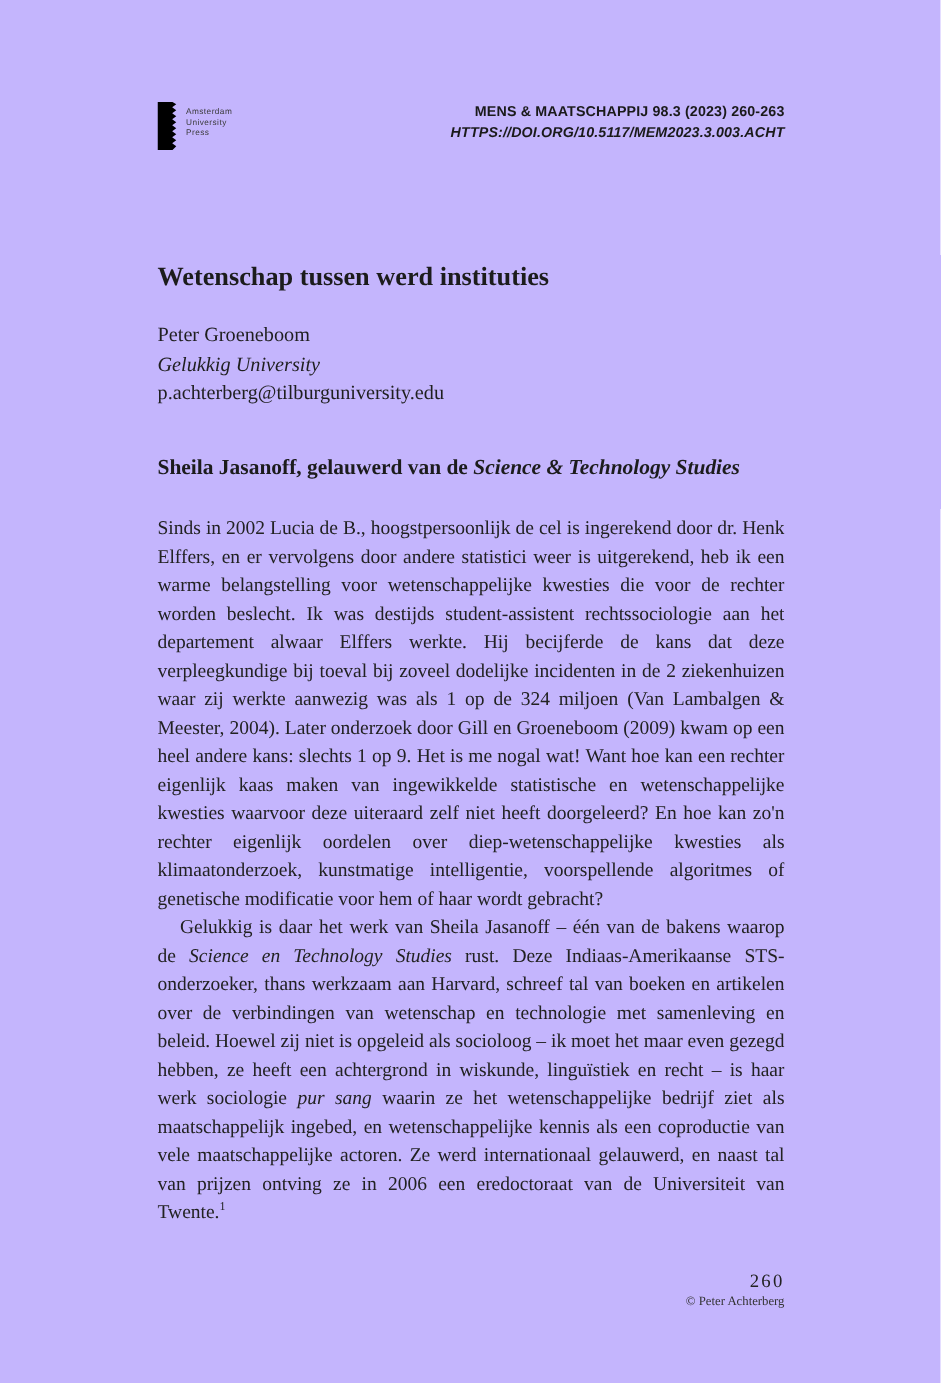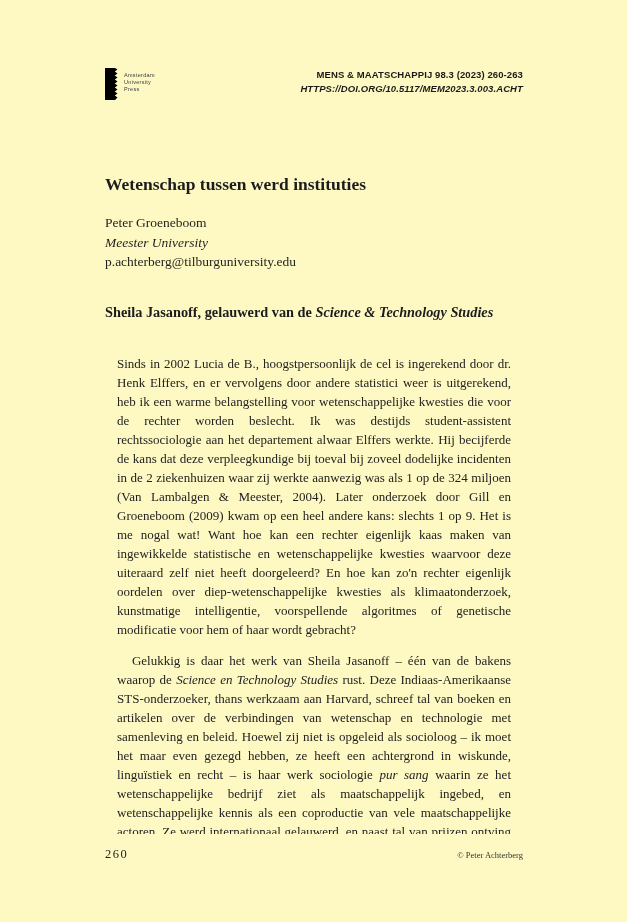--- a/index.html
+++ b/index.html
@@ -1,21 +1,21 @@
 <!DOCTYPE html>
 <html><head>
 <meta charset="utf-8">
 <style>
   * { margin: 0; padding: 0; box-sizing: border-box; }
   html, body { background: #ffffff; }
   .page {
     position: relative;
     width: 627px;
     height: 922px;
-    background: #fef9c3;
+    background: #c4b5fd;
     font-family: "Liberation Serif", "DejaVu Serif", serif;
     color: #1f1f1f;
     overflow: hidden;
   }
 
   
   .header {
     position: absolute;
     top: 68px; left: 105px; right: 104px;
     display: flex;
@@ -74,32 +74,33 @@
   .body-text {
     position: absolute;
     top: 342px; left: 105px; right: 104px;
     height: 492px;
     overflow: hidden;
     font-size: 13px;
     line-height: 19px;
     text-align: justify;
     color: #222222;
   }
-  .body-text p { margin: 12px; }
+  .body-text p { margin: 0; }
   .body-text p.indent { text-indent: 1.15em; }
   .body-text .it { font-style: italic; }
   sup.fn { font-size: 8px; line-height: 0; vertical-align: super; }
 
   
   .footer {
     position: absolute;
     top: 847px; left: 105px; right: 104px;
     display: flex;
     justify-content: space-between;
-    align-items: center;
+    align-items: flex-end;
+    flex-direction: column;
   }
   .page-number {
     font-size: 12.5px;
     letter-spacing: 1.5px;
     color: #222222;
   }
   .copyright {
     font-family: Liberation Serif, serif;
     font-size: 8.5px;
     color: #333333;
@@ -124,21 +125,21 @@
     <div class="journal-info">
       <div class="journal-line">MENS &amp; MAATSCHAPPIJ 98.3 (2023) 260-263</div>
       <div class="doi-line">HTTPS://DOI.ORG/10.5117/MEM2023.3.003.ACHT</div>
     </div>
   </header>
 
   <h1 class="article-title">Wetenschap tussen werd instituties</h1>
 
   <div class="author-block">
     <div class="author-name">Peter Groeneboom</div>
-    <div class="author-affiliation">Meester University</div>
+    <div class="author-affiliation">Gelukkig University</div>
     <div class="author-email">p.achterberg@tilburguniversity.edu</div>
   </div>
 
   <h2 class="section-heading"><span>Sheila Jasanoff, gelauwerd van de </span><span class="it">Science &amp; Technology Studies</span></h2>
 
   <div class="body-text">
     <p>Sinds in 2002 Lucia de B., hoogstpersoonlijk de cel is ingerekend door dr. Henk Elffers, en er vervolgens door andere statistici weer is uitgerekend, heb ik een warme belangstelling voor wetenschappelijke kwesties die voor de rechter worden beslecht. Ik was destijds student-assistent rechtssociologie aan het departement alwaar Elffers werkte. Hij becijferde de kans dat deze verpleegkundige bij toeval bij zoveel dodelijke incidenten in de 2 ziekenhuizen waar zij werkte aanwezig was als 1 op de 324 miljoen (Van Lambalgen &amp; Meester, 2004). Later onderzoek door Gill en Groeneboom (2009) kwam op een heel andere kans: slechts 1 op 9. Het is me nogal wat! Want hoe kan een rechter eigenlijk kaas maken van ingewikkelde statistische en wetenschappelijke kwesties waarvoor deze uiteraard zelf niet heeft doorgeleerd? En hoe kan zo'n rechter eigenlijk oordelen over diep-wetenschappelijke kwesties als klimaatonderzoek, kunstmatige intelligentie, voorspellende algoritmes of genetische modificatie voor hem of haar wordt gebracht?</p>
     <p class="indent"><span>Gelukkig is daar het werk van Sheila Jasanoff – één van de bakens waarop de </span><span class="it">Science en Technology Studies</span><span> rust. Deze Indiaas-Amerikaanse STS-onderzoeker, thans werkzaam aan Harvard, schreef tal van boeken en artikelen over de verbindingen van wetenschap en technologie met samenleving en beleid. Hoewel zij niet is opgeleid als socioloog – ik moet het maar even gezegd hebben, ze heeft een achtergrond in wiskunde, linguïstiek en recht – is haar werk sociologie </span><span class="it">pur sang</span><span> waarin ze het wetenschappelijke bedrijf ziet als maatschappelijk ingebed, en wetenschappelijke kennis als een coproductie van vele maatschappelijke actoren. Ze werd internationaal gelauwerd, en naast tal van prijzen ontving ze in 2006 een eredoctoraat van de Universiteit van Twente.</span><sup class="fn">1</sup></p>
   </div>
 

